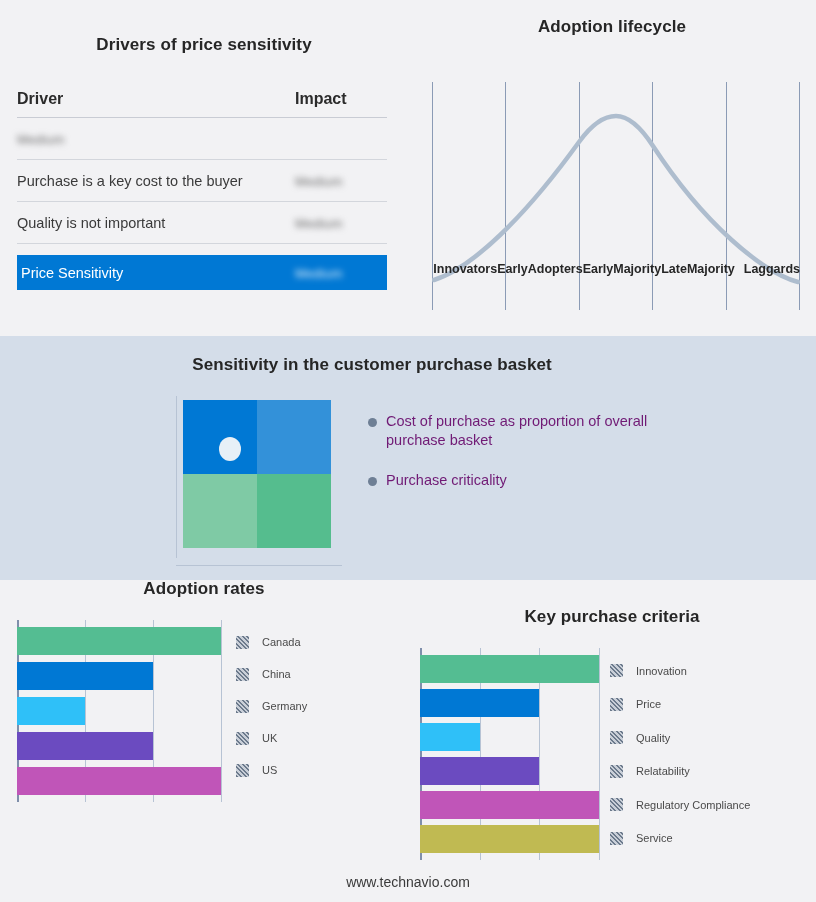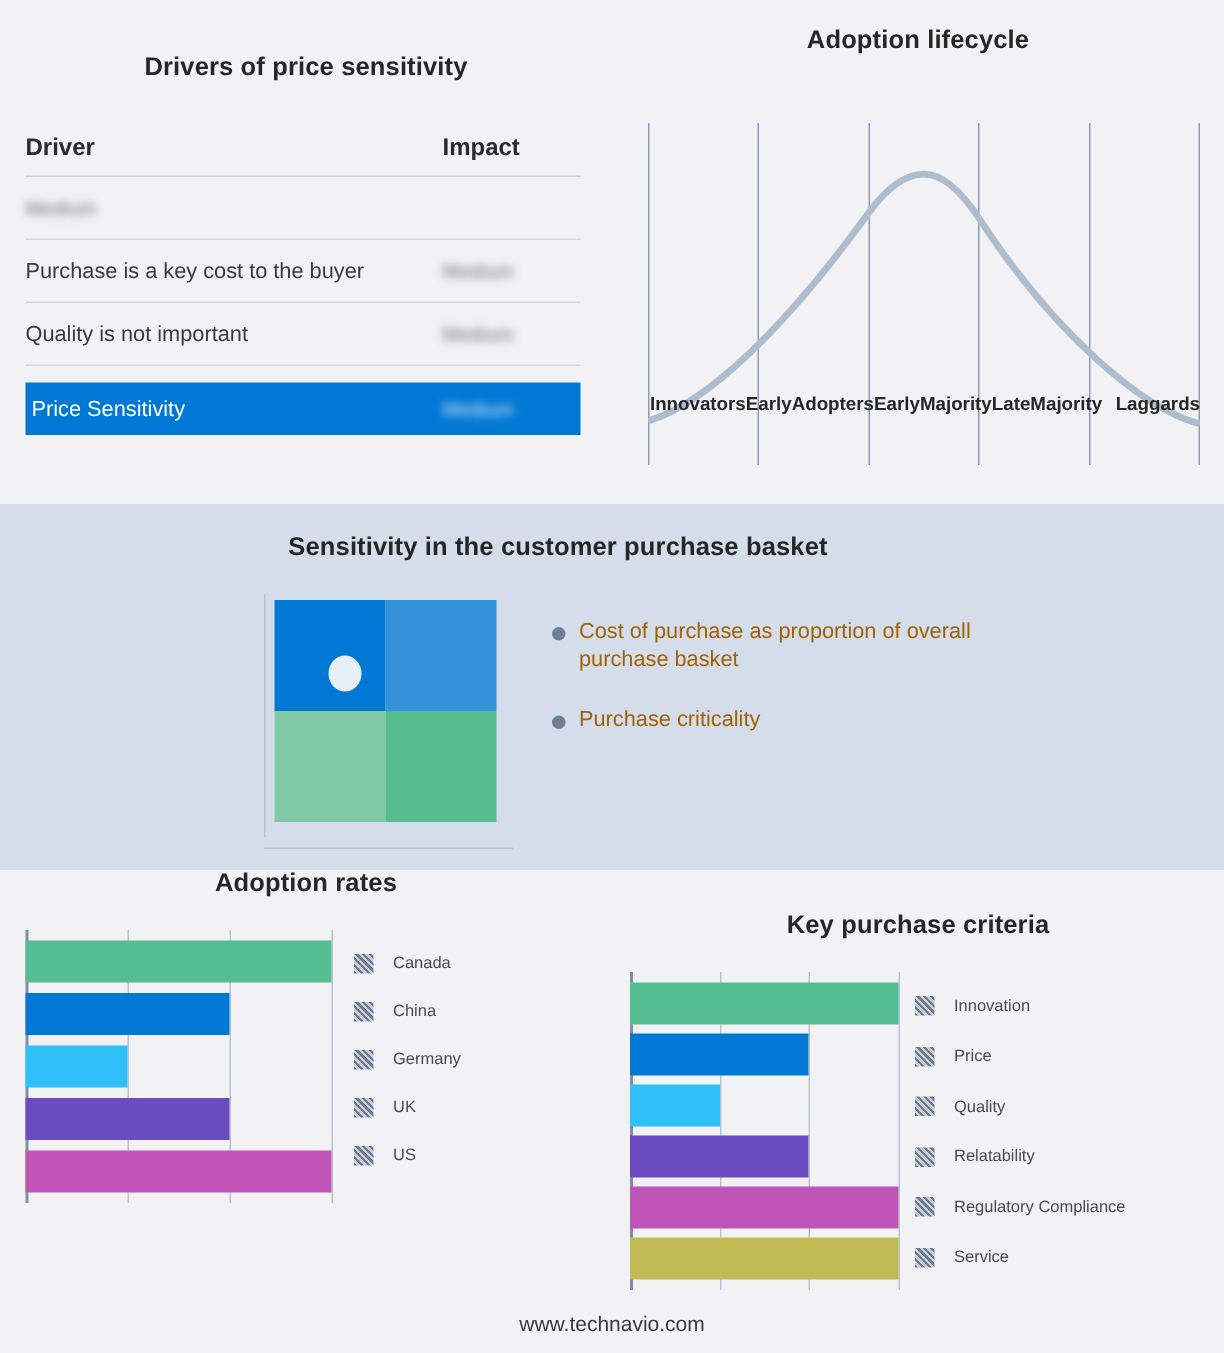--- a/index.html
+++ b/index.html
@@ -81,21 +81,21 @@
   .bubble{
     position:absolute;left:36px;top:37px;width:22px;height:24px;
     border-radius:50%;background:#e7f0f7;
   }
   .basket-legend{position:absolute;left:368px;top:76px;width:300px;}
   .bl-item{display:flex;align-items:flex-start;margin-bottom:21px;}
   .bl-dot{
     width:9px;height:9px;border-radius:50%;background:#6e7f95;
     margin-top:6px;margin-right:9px;flex:none;
   }
-  .bl-text{font-size:14.5px;color:#a16207;line-height:19px;max-width:262px;}
+  .bl-text{font-size:14.5px;color:#701a75;line-height:19px;max-width:262px;}
 
   
   #adoption{left:0;top:552px;width:408px;height:322px;}
   #adoption .sec-title{position:absolute;left:0;top:27px;width:408px;}
   #criteria{left:408px;top:580px;width:408px;height:322px;}
   #criteria .sec-title{position:absolute;left:0;top:27px;width:408px;}
 
   .bchart{position:absolute;}
   .bplot{position:absolute;background:#f2f2f4;}
   .bplot .gl{position:absolute;top:0;bottom:0;width:1px;background:#b7c3d4;}

